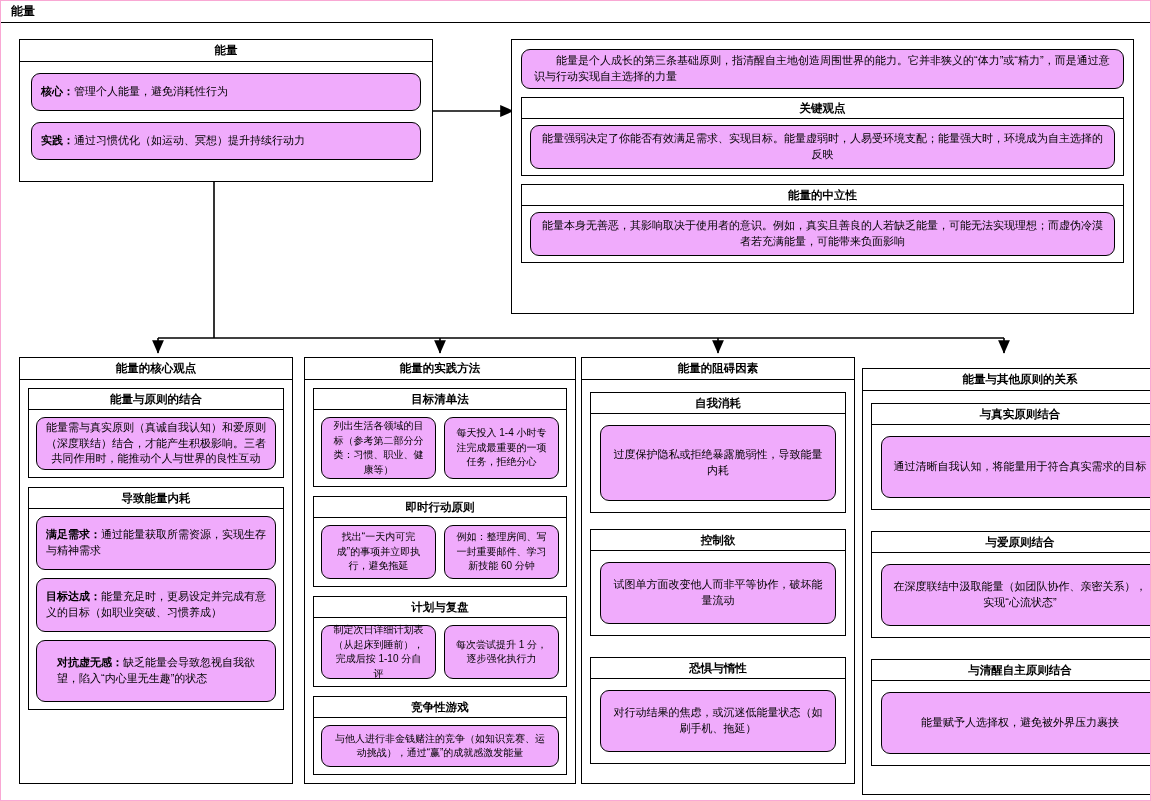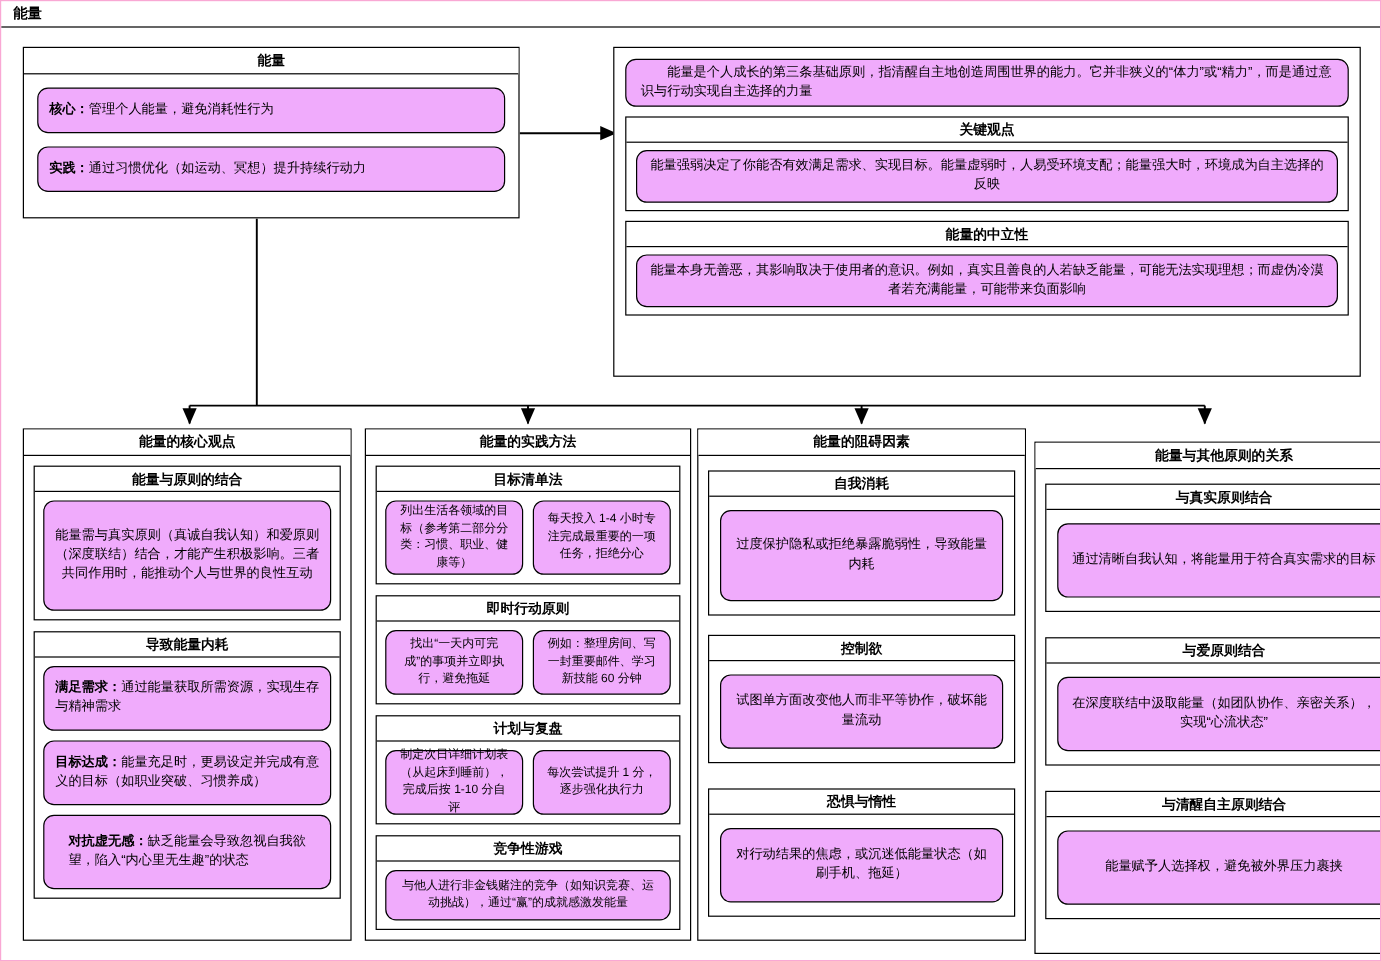--- a/index.html
+++ b/index.html
@@ -145,21 +145,21 @@
     </div>
   </div>
 
   <div class="group" style="left:18px; top:356px; width:274px; height:427px;">
     <div class="ghead">能量的核心观点</div>
     <div class="gbody">
 
       <div class="sub">
         <div class="shead">能量与原则的结合</div>
         <div class="sbody">
-          <div class="leaf ctr" style="height:92px;">
+          <div class="leaf ctr" style="height:53px;">
             <span>能量需与真实原则（真诚自我认知）和爱原则（深度联结）结合，才能产生积极影响。三者共同作用时，能推动个人与世界的良性互动</span>
           </div>
         </div>
       </div>
 
       <div class="sub">
         <div class="shead">导致能量内耗</div>
         <div class="sbody">
           <div class="leaf lft" style="height:54px; margin-bottom:8px;">
             <span><b>满足需求：</b><span>通过能量获取所需资源，实现生存与精神需求</span></span>

